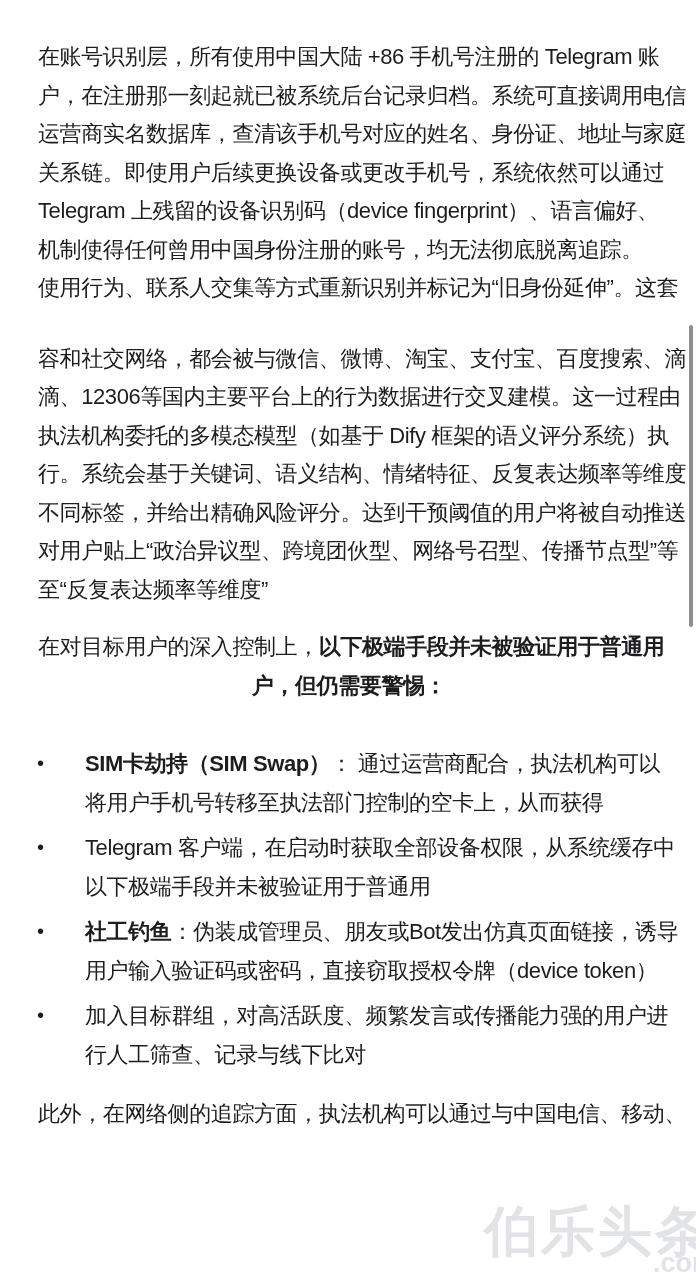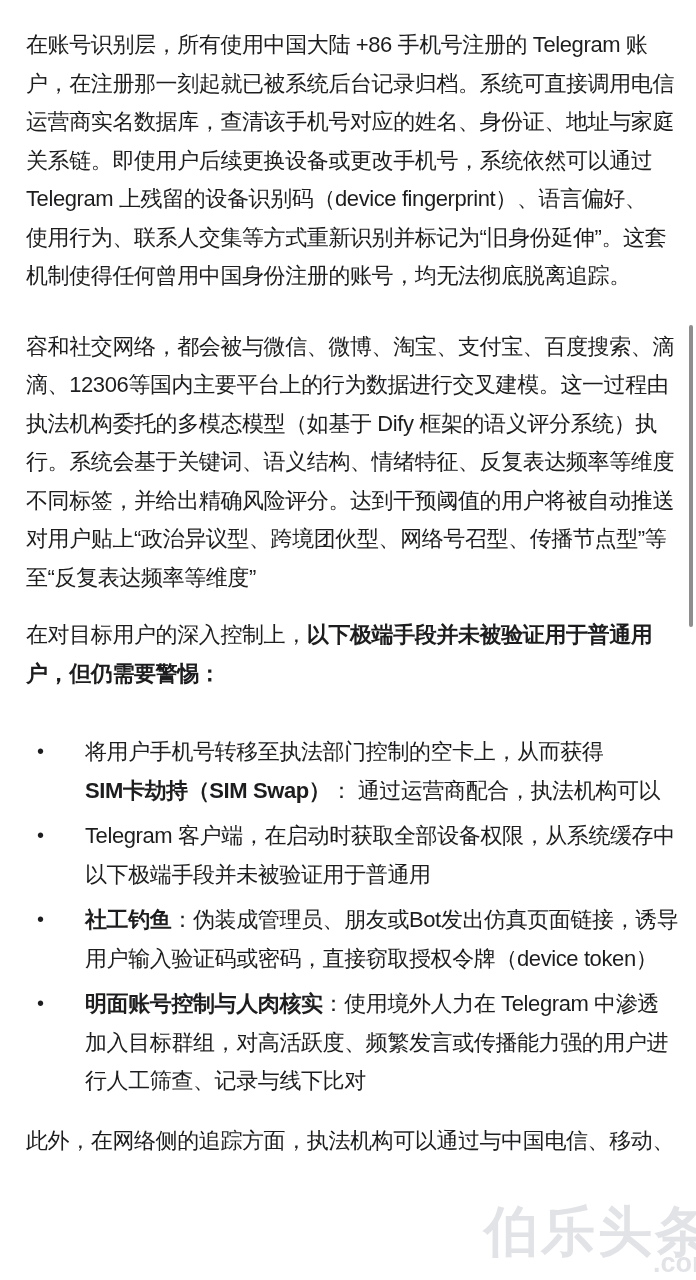--- a/index.html
+++ b/index.html
@@ -19,23 +19,23 @@
     padding: 26px 24px 0 26px;
     font-size: 22px;
     letter-spacing: -0.4px;
   }
   .line {
     height: 38.5px;
     line-height: 38.5px;
     white-space: nowrap;
   }
   strong { font-weight: 700; }
-  .block.para { margin: 0; }
+  .block.para { margin: 12px; }
   #doc > .block:nth-child(2) { margin-top: 32px; }
-  #doc > .block:nth-child(3) { margin-top: 19px; }
+  #doc > .block:nth-child(3) { margin-top: 19px; text-align: center; }
   #doc > .block:nth-child(4) { margin-top: 40px; }
   #doc > .block:nth-child(5) { margin-top: 21px; }
   .item { display: flex; align-items: flex-start; }
   .item + .item { margin-top: 7px; }
   .dot {
     flex: 0 0 59px;
     box-sizing: border-box;
     padding-left: 11px;
     height: 38.5px;
     line-height: 36px;
@@ -76,62 +76,61 @@
 </head>
 <body style="background: rgb(255, 255, 255); color: rgb(29, 29, 31);">
 
 <div id="doc">
     <div class="block para">
       <div class="line"><span>在账号识别层，所有使用中国大陆 +86 手机号注册的 Telegram 账</span></div>
       <div class="line"><span>户，在注册那一刻起就已被系统后台记录归档。系统可直接调用电信</span></div>
       <div class="line"><span>运营商实名数据库，查清该手机号对应的姓名、身份证、地址与家庭</span></div>
       <div class="line"><span>关系链。即使用户后续更换设备或更改手机号，系统依然可以通过</span></div>
       <div class="line"><span>Telegram 上残留的设备识别码（device fingerprint）、语言偏好、</span></div>
+      <div class="line"><span>机制使得任何曾用中国身份注册的账号，均无法彻底脱离追踪。</span></div>
       <div class="line"><span>使用行为、联系人交集等方式重新识别并标记为“旧身份延伸”。这套</span></div>
-      <div class="line"><span>机制使得任何曾用中国身份注册的账号，均无法彻底脱离追踪。</span></div>
     </div>
     <div class="block para">
       <div class="line"><span>容和社交网络，都会被与微信、微博、淘宝、支付宝、百度搜索、滴</span></div>
       <div class="line"><span>滴、12306等国内主要平台上的行为数据进行交叉建模。这一过程由</span></div>
       <div class="line"><span>执法机构委托的多模态模型（如基于 Dify 框架的语义评分系统）执</span></div>
       <div class="line"><span>行。系统会基于关键词、语义结构、情绪特征、反复表达频率等维度</span></div>
       <div class="line"><span>不同标签，并给出精确风险评分。达到干预阈值的用户将被自动推送</span></div>
       <div class="line"><span>对用户贴上“政治异议型、跨境团伙型、网络号召型、传播节点型”等</span></div>
       <div class="line"><span>至“反复表达频率等维度”</span></div>
     </div>
     <div class="block para">
       <div class="line"><span>在对目标用户的深入控制上，</span><strong>以下极端手段并未被验证用于普通用</strong></div>
       <div class="line"><strong>户，但仍需要警惕：</strong></div>
     </div>
     <div class="block list">
       <div class="item">
         <span class="dot">•</span>
         <div class="itembody">
+          <div class="line"><strong>SIM卡劫持（SIM Swap）</strong><span>： 通过运营商配合，执法机构可以</span></div>
           <div class="line"><span>将用户手机号转移至执法部门控制的空卡上，从而获得</span></div>
-          <div class="line"><strong>SIM卡劫持（SIM Swap）</strong><span>： 通过运营商配合，执法机构可以</span></div>
         </div>
       </div>
       <div class="item">
         <span class="dot">•</span>
         <div class="itembody">
           <div class="line"><span>Telegram 客户端，在启动时获取全部设备权限，从系统缓存中</span></div>
           <div class="line"><span>以下极端手段并未被验证用于普通用</span></div>
         </div>
       </div>
       <div class="item">
         <span class="dot">•</span>
         <div class="itembody">
           <div class="line"><strong>社工钓鱼</strong><span>：伪装成管理员、朋友或Bot发出仿真页面链接，诱导</span></div>
           <div class="line"><span>用户输入验证码或密码，直接窃取授权令牌（device token）</span></div>
         </div>
       </div>
       <div class="item">
         <span class="dot">•</span>
         <div class="itembody">
-          <div class="line"><strong>明面账号控制与人肉核实</strong><span>：使用境外人力在 Telegram 中渗透</span></div>
           <div class="line"><span>加入目标群组，对高活跃度、频繁发言或传播能力强的用户进</span></div>
           <div class="line"><span>行人工筛查、记录与线下比对</span></div>
         </div>
       </div>
     </div>
     <div class="block para">
       <div class="line"><span>此外，在网络侧的追踪方面，执法机构可以通过与中国电信、移动、</span></div>
     </div>
   </div>
 

